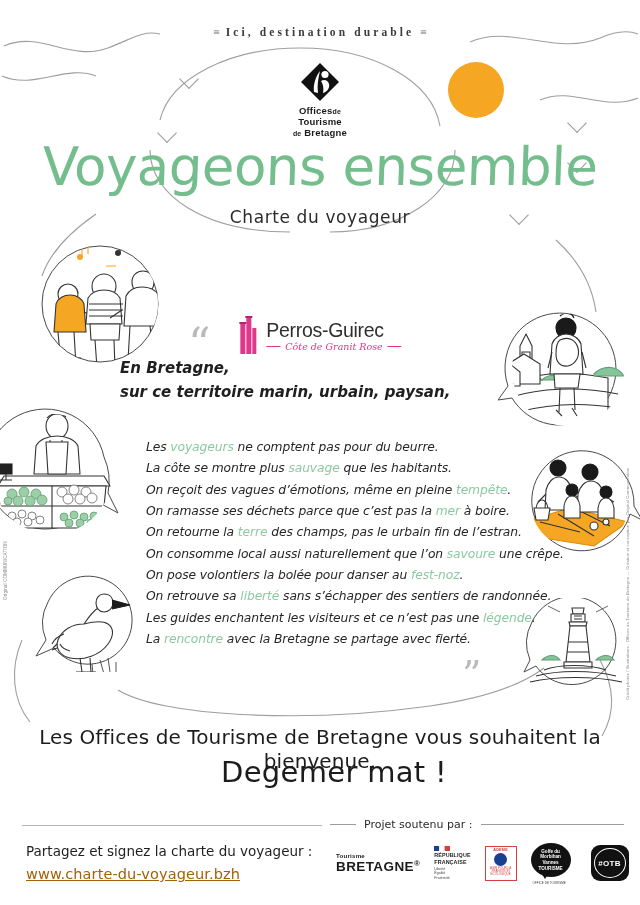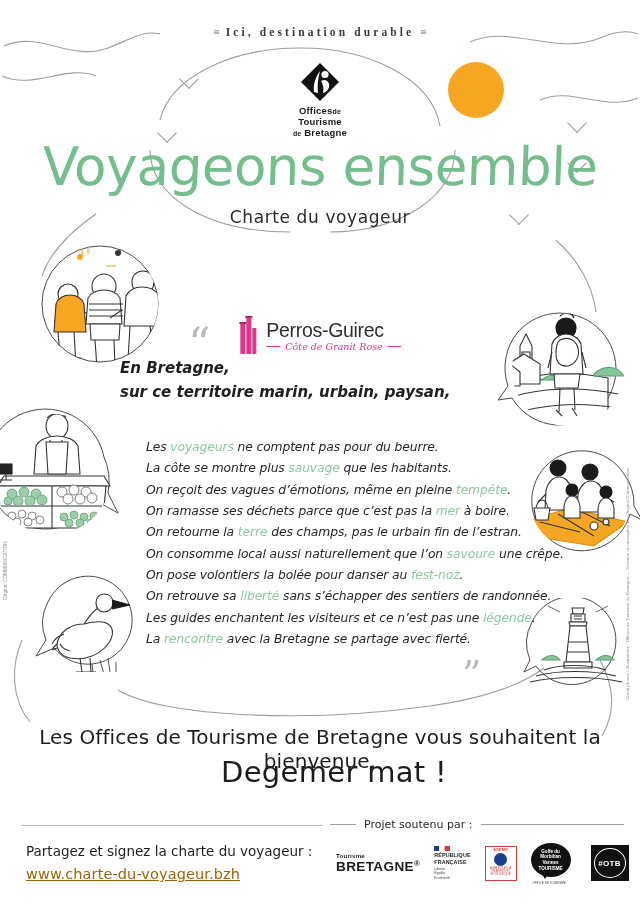--- a/index.html
+++ b/index.html
@@ -251,21 +251,21 @@
   }
   .p-golfe .tail {
     position:absolute; left: 9px; bottom: 4px;
     width:0;height:0;border-left:5px solid transparent;
     border-right:5px solid transparent;border-top:8px solid #111;
   }
   .p-golfe .cap { position:absolute; bottom:-2px; left:2px; font-size:2.9px; color:#333; letter-spacing:.1px;}
 
   .p-otb {
     width: 38px; height: 36px; background:#111;
-    display:flex;align-items:center;justify-content:center;
+    display:flex;align-items:center;justify-content:center;border-radius:9px;
   }
   .p-otb .ring {
     width: 30px; height: 28px; border:1px solid #fff; border-radius:50%;
     color:#fff; font-size:8px; font-weight:700;
     display:flex;align-items:center;justify-content:center;
     letter-spacing:.3px;
   }
 
   
   .credit-left, .credit-right {

